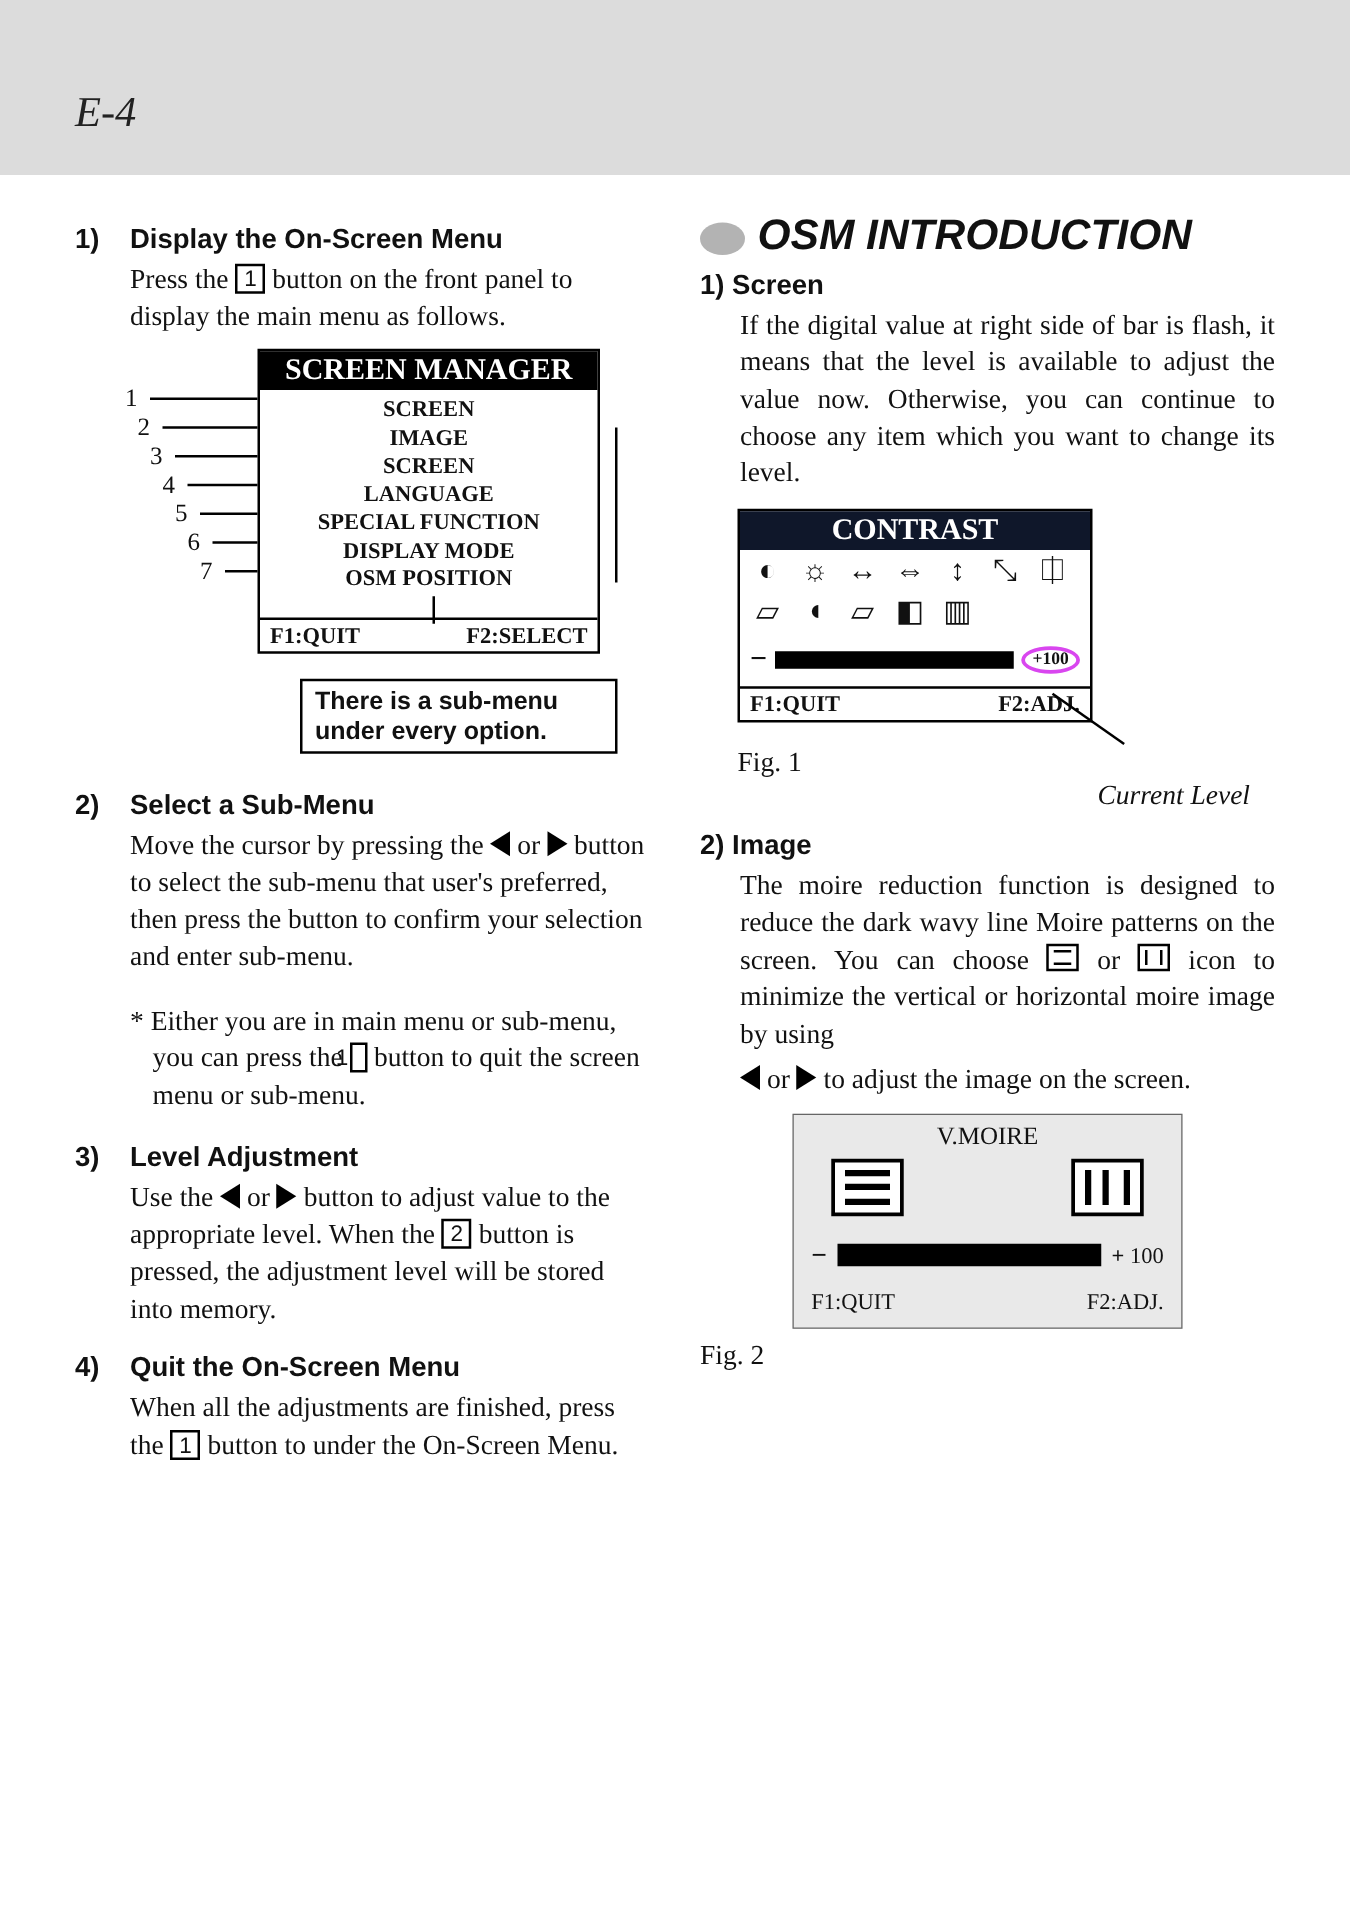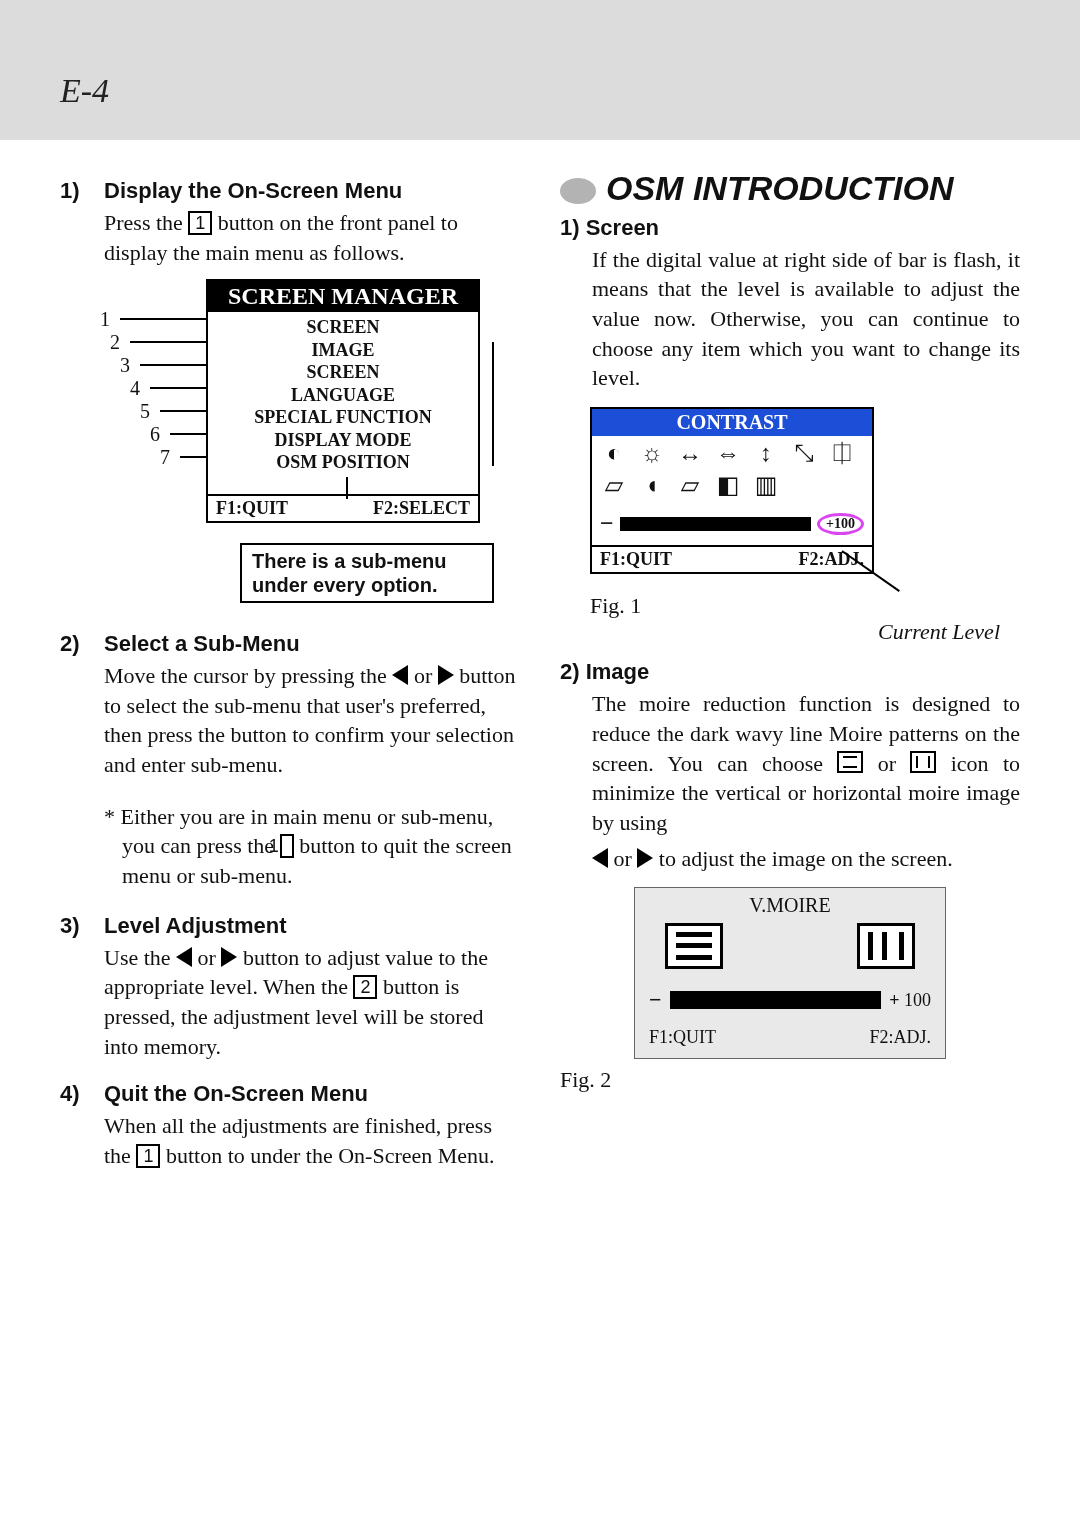--- a/index.html
+++ b/index.html
@@ -221,21 +221,21 @@
   
   .c-panel {
     width: 280px;
     border: 2px solid #000;
     margin: 14px 0 0 30px;
     font-family: "Times New Roman", serif;
     font-weight:700;
     position: relative;
   }
   .c-title {
-    background:#1d4ed8; color:#fff; font-size:20px; text-align:center; padding:2px 0;
+    background:#0f172a; color:#fff; font-size:24px; text-align:center; padding:2px 0;
   }
   .c-icons {
     display:flex; flex-wrap:wrap;
     padding:4px 6px;
     gap:6px;
   }
   .c-icons span {
     width:32px; height:26px;
     display:flex; align-items:center; justify-content:center;
     font-size:24px;

